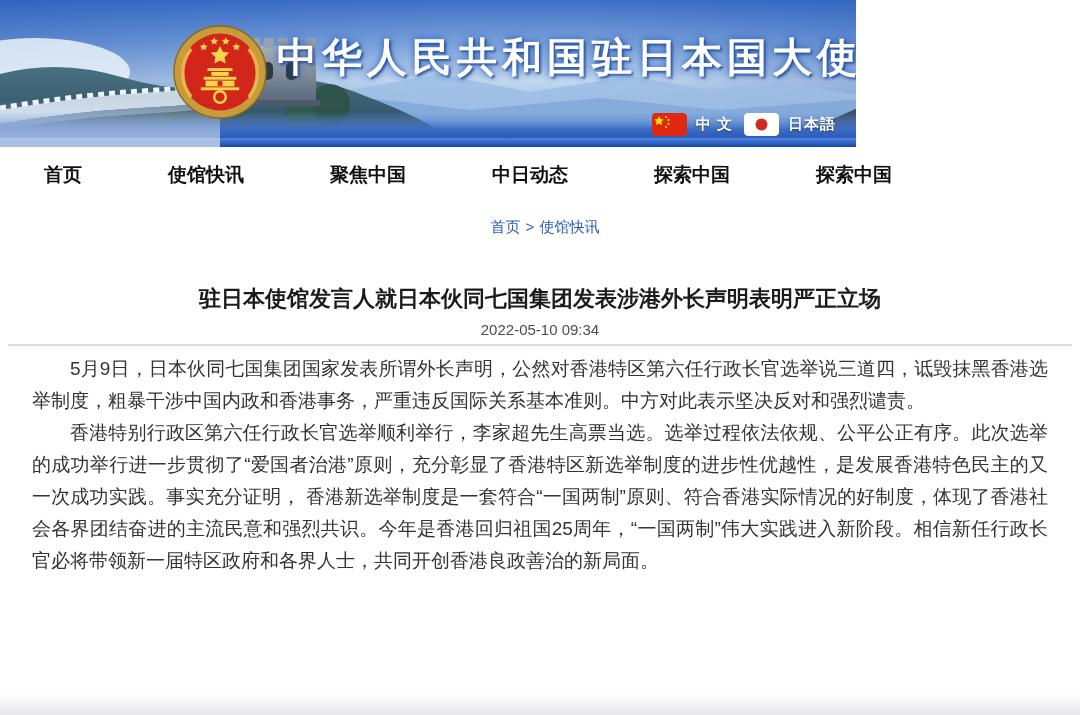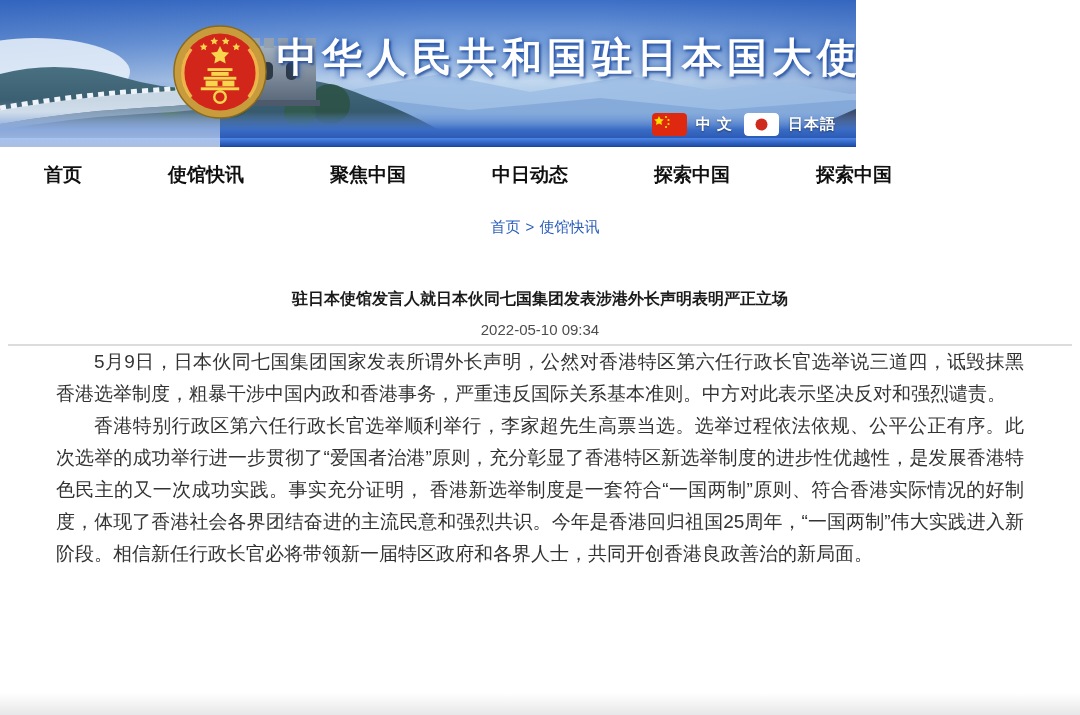--- a/index.html
+++ b/index.html
@@ -47,29 +47,29 @@
   }
 
   
   .crumbs { padding:15px 0 0 10px; height:47px; font-size:15px;text-align:center; }
   .crumbs a { color:#2a5cba; text-decoration:none; cursor:pointer; }
   .crumbs .sep { color:#2a5cba; margin:0 5px; }
 
   
   .article-title {
     margin-top:36px; text-align:center;
-    font-size:16px; line-height:26px; font-weight:700; color:#1b1b1b;
+    font-size:22px; line-height:26px; font-weight:700; color:#1b1b1b;
     padding:0 60px;
   }
   .article-date {
     margin-top:10px; text-align:center;
     font-size:15px; line-height:16px; color:#4d4d4d;
   }
   .divider { border:none; border-top:2px solid #dcdcdc; margin:6px 8px 0 8px; }
-  .article-body { padding:0 56px; }
+  .article-body { margin-top:7px; padding:0 32px; }
   .article-body p {
     font-size:19px; line-height:32px; color:#333333;
     text-align:justify; text-indent:2em;
   }
 
   .page-bottom-fade {
     position:absolute; left:0; bottom:0; width:1080px; height:22px;
     background:linear-gradient(180deg, rgba(232,232,234,0) 0%, #e7e7e9 100%);
     pointer-events:none;
   }

